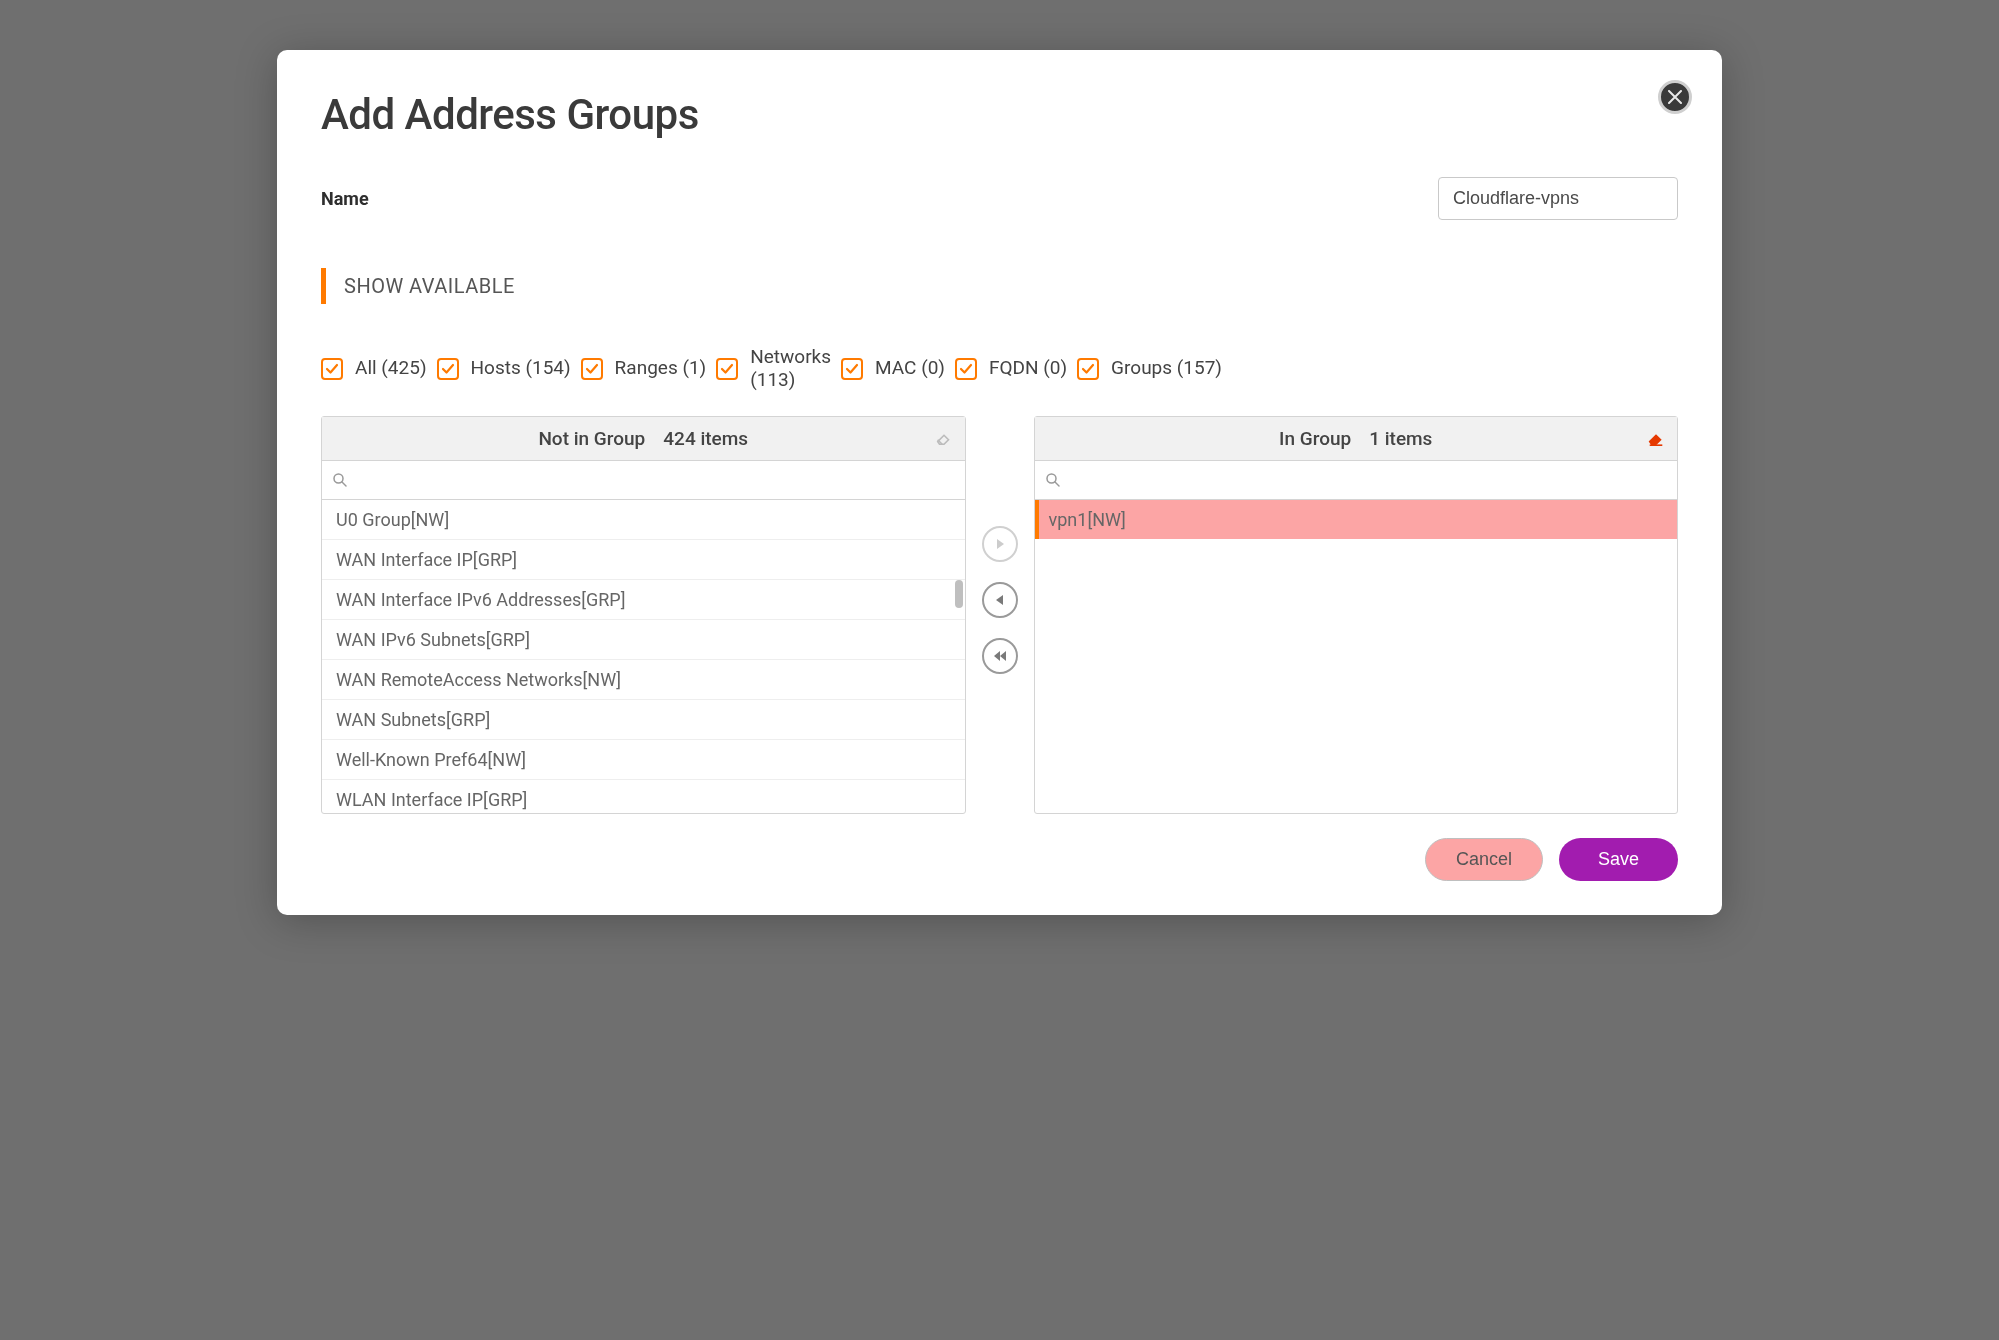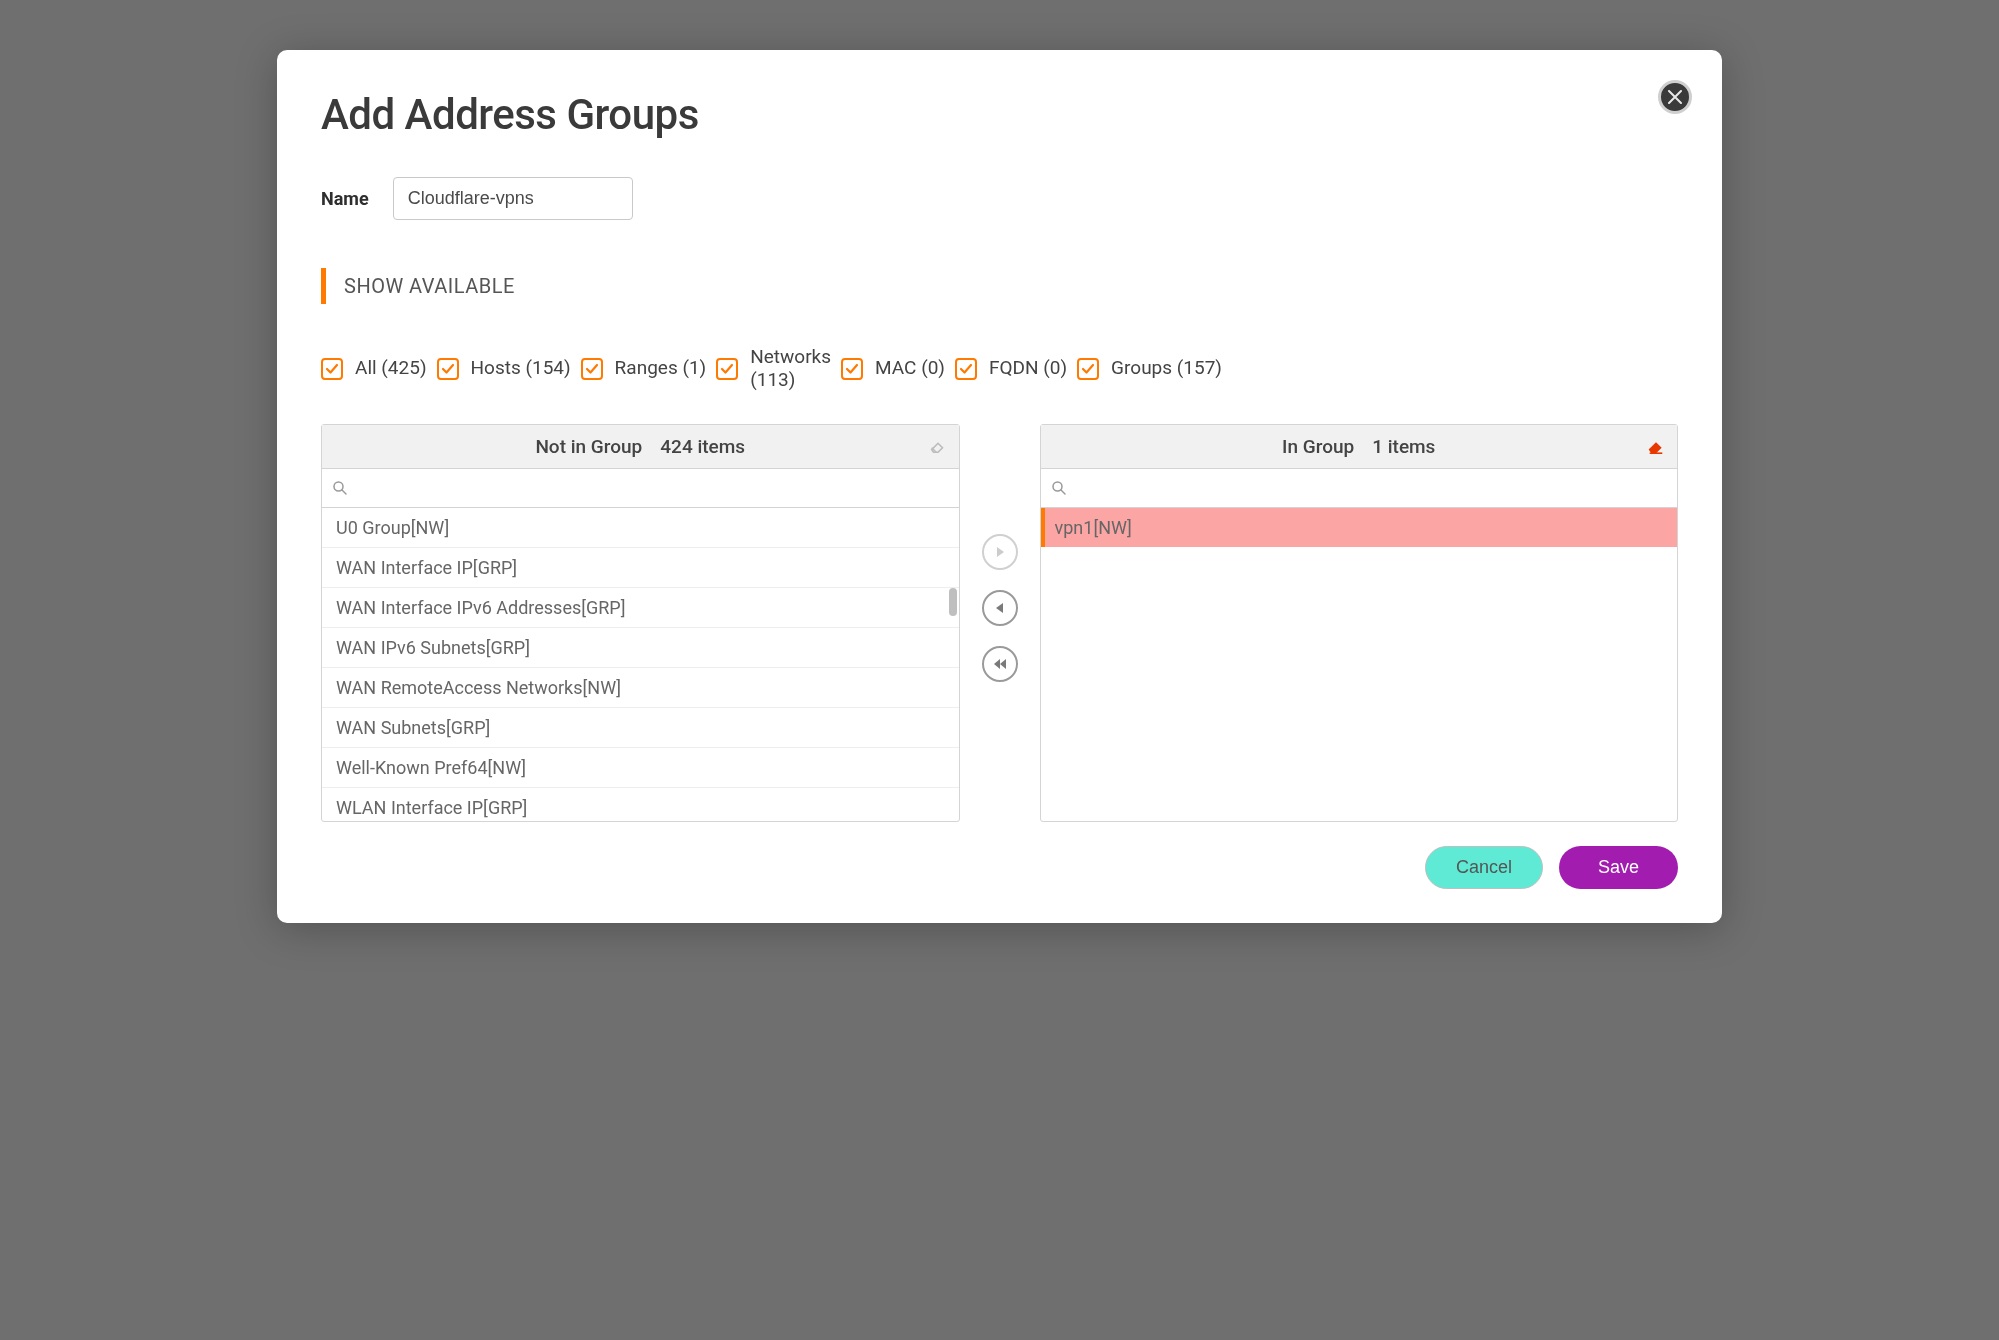--- a/index.html
+++ b/index.html
@@ -31,22 +31,22 @@
     cursor: pointer;
   }
   .close-btn svg { width: 14px; height: 14px; }
   .title {
     font-size: 42px;
     font-weight: 500;
     color: #3a3a3a;
     letter-spacing: -0.5px;
   }
   .name-row {
-    display: flex; align-items: center; justify-content: flex-start;
-    gap: 24px;
+    display: flex; align-items: center; justify-content: space-between;
+    gap: 36px;
     margin-top: 38px;
   }
   .name-label { font-weight: 700; font-size: 18px; color: #2e2e2e; }
   .name-input {
     border: 1px solid #c9c9c9;
     border-radius: 4px;
     padding: 10px 14px;
     font-size: 18px;
     width: 240px;
     color: #4a4a4a;
@@ -76,22 +76,22 @@
     border: 2px solid #ff7a00;
     border-radius: 4px;
     display: flex; align-items: center; justify-content: center;
     flex-shrink: 0;
   }
   .checkbox svg { width: 14px; height: 14px; }
   .filter-label { font-size: 19px; color: #444; line-height: 1.2; }
   .dual-list {
     display: grid;
     grid-template-columns: 1fr 64px 1fr;
-    gap: 8px;
-    margin-top: 32px;
+    gap: 2px;
+    margin-top: 24px;
     align-items: start;
   }
   .panel {
     border: 1px solid #d4d4d4;
     border-radius: 3px;
     display: flex; flex-direction: column;
     height: 398px;
   }
   .panel-header {
     background: #f1f1f1;
@@ -161,21 +161,21 @@
     margin-top: 24px;
   }
   .btn {
     padding: 10px 30px;
     border-radius: 22px;
     font-size: 18px;
     cursor: pointer;
     border: 1px solid transparent;
   }
   .btn-cancel {
-    background: #5eead4;
+    background: #fca5a5;
     border-color: #bfbfbf;
     color: #555;
   }
   .btn-save {
     background: #a21caf;
     color: #fff;
     font-weight: 500;
     padding-left: 38px; padding-right: 38px;
   }
   .left-list-wrapper {

